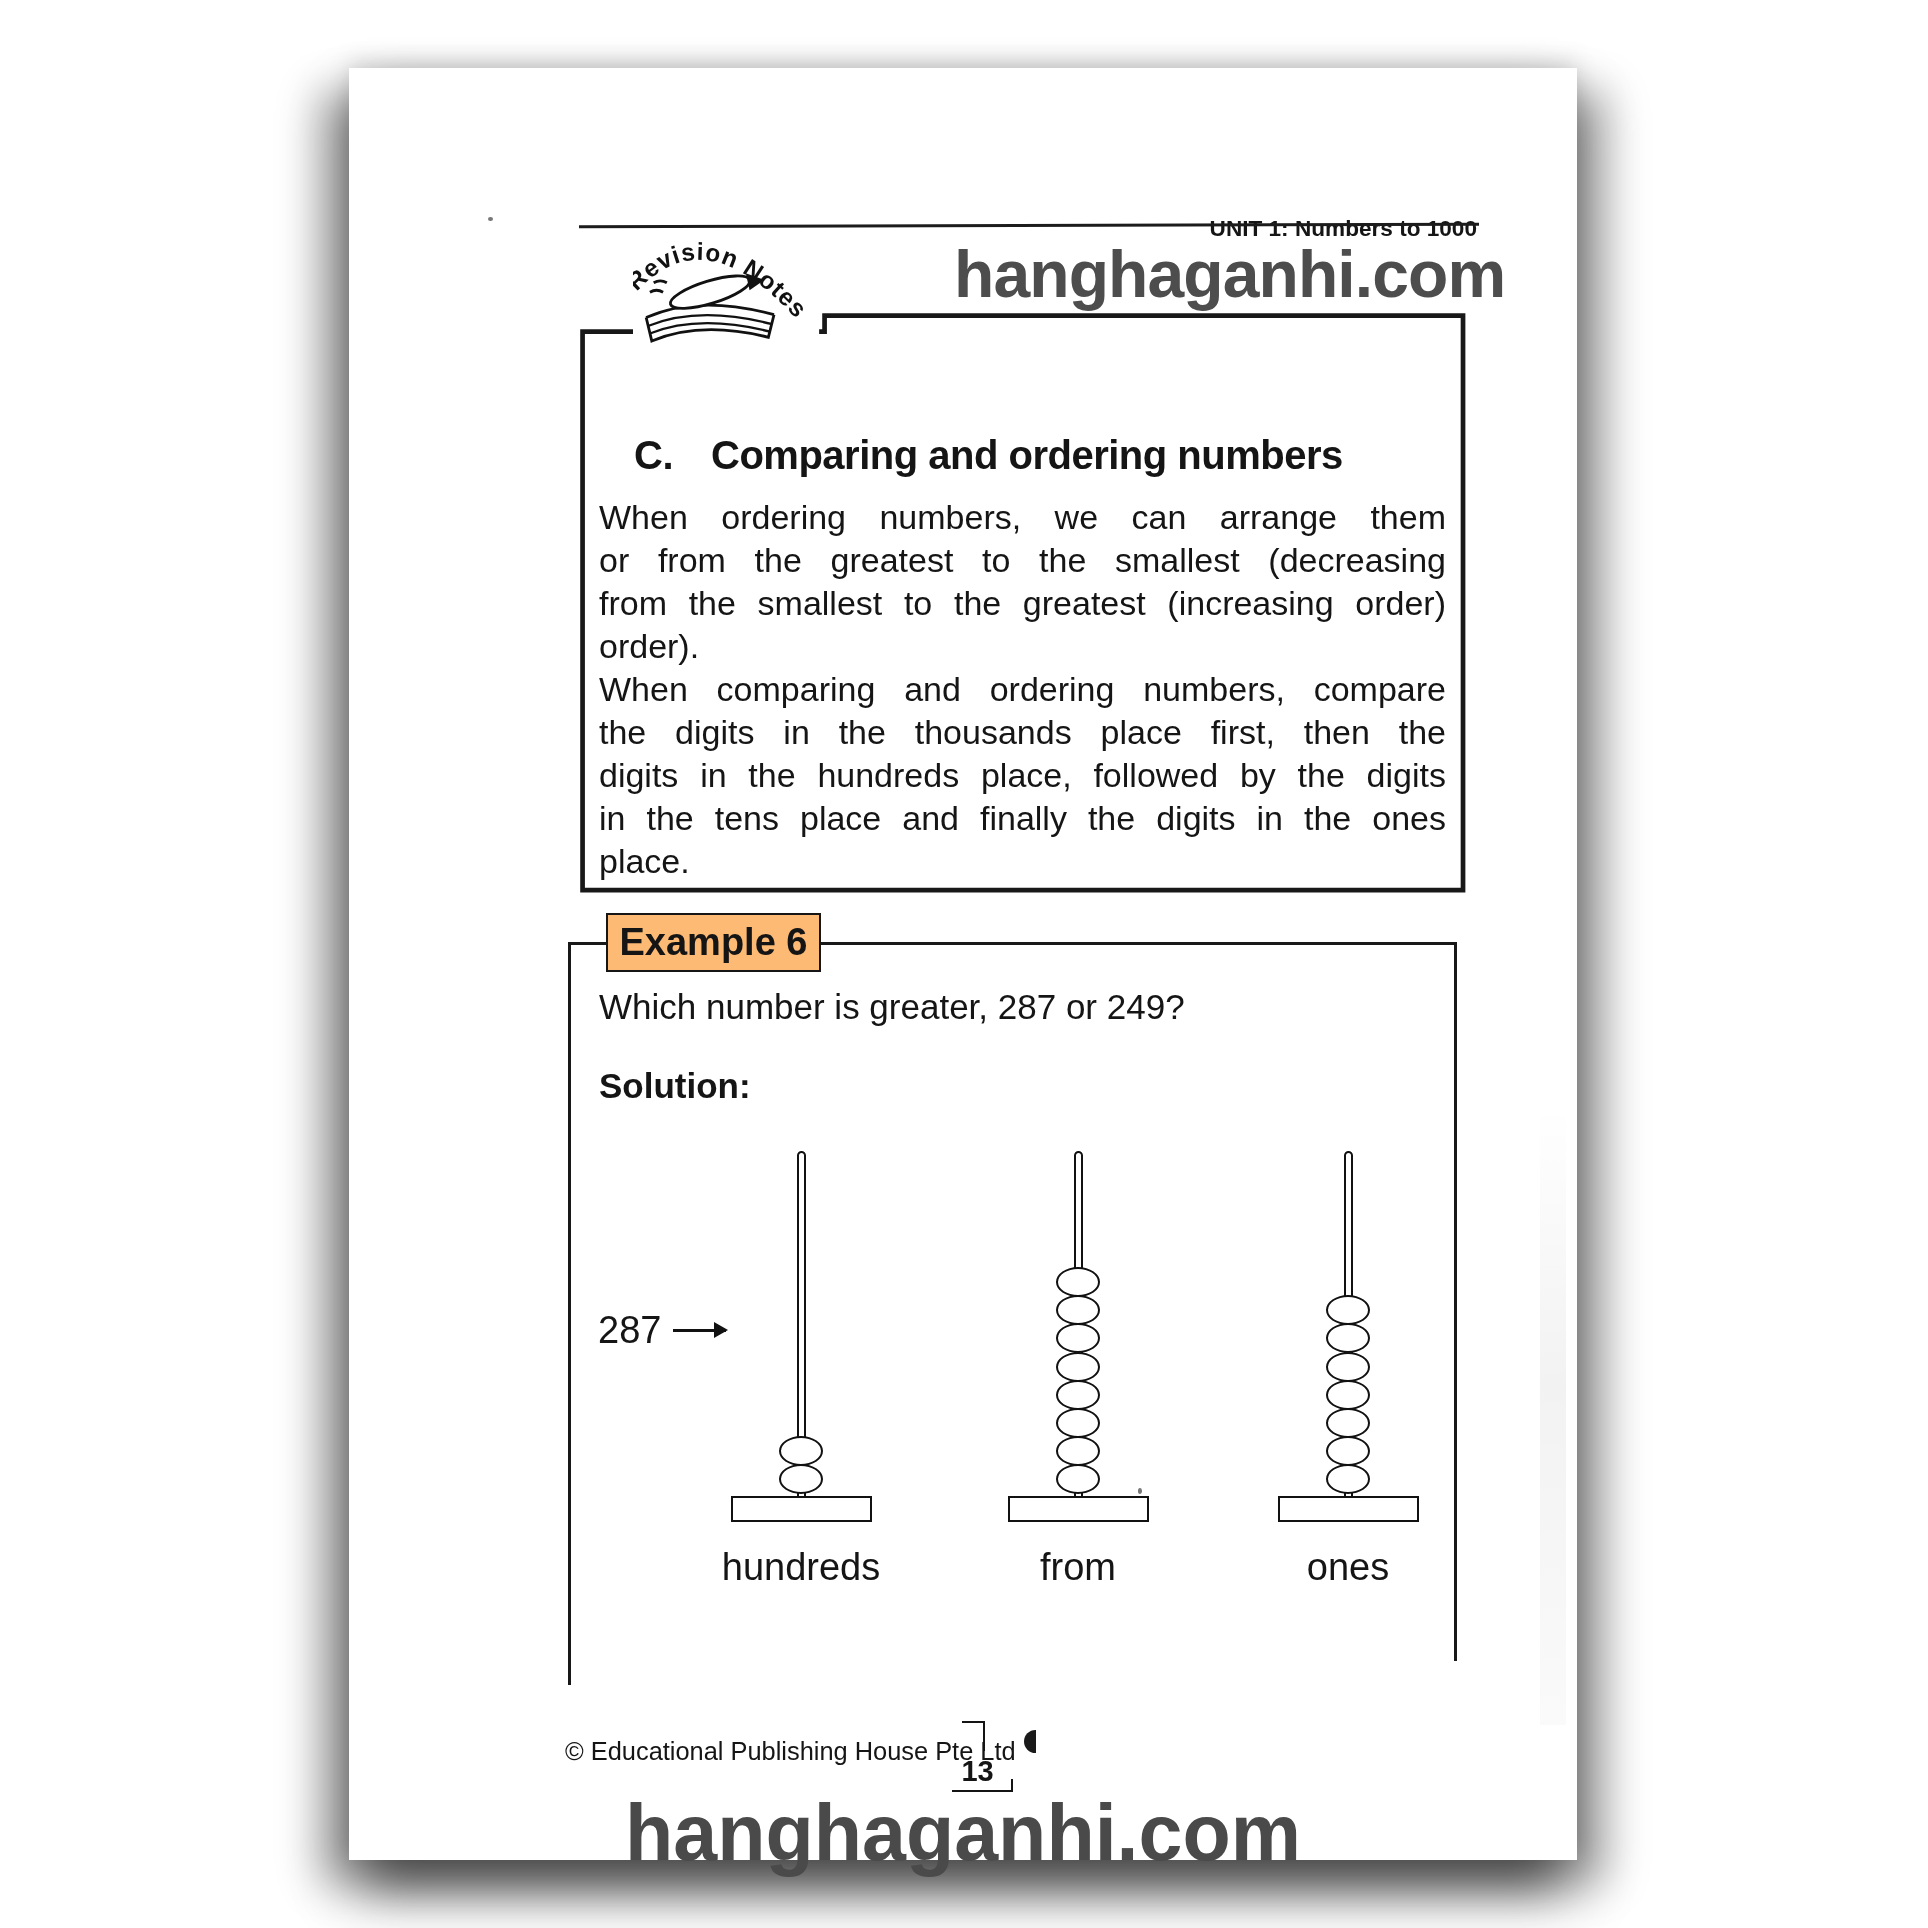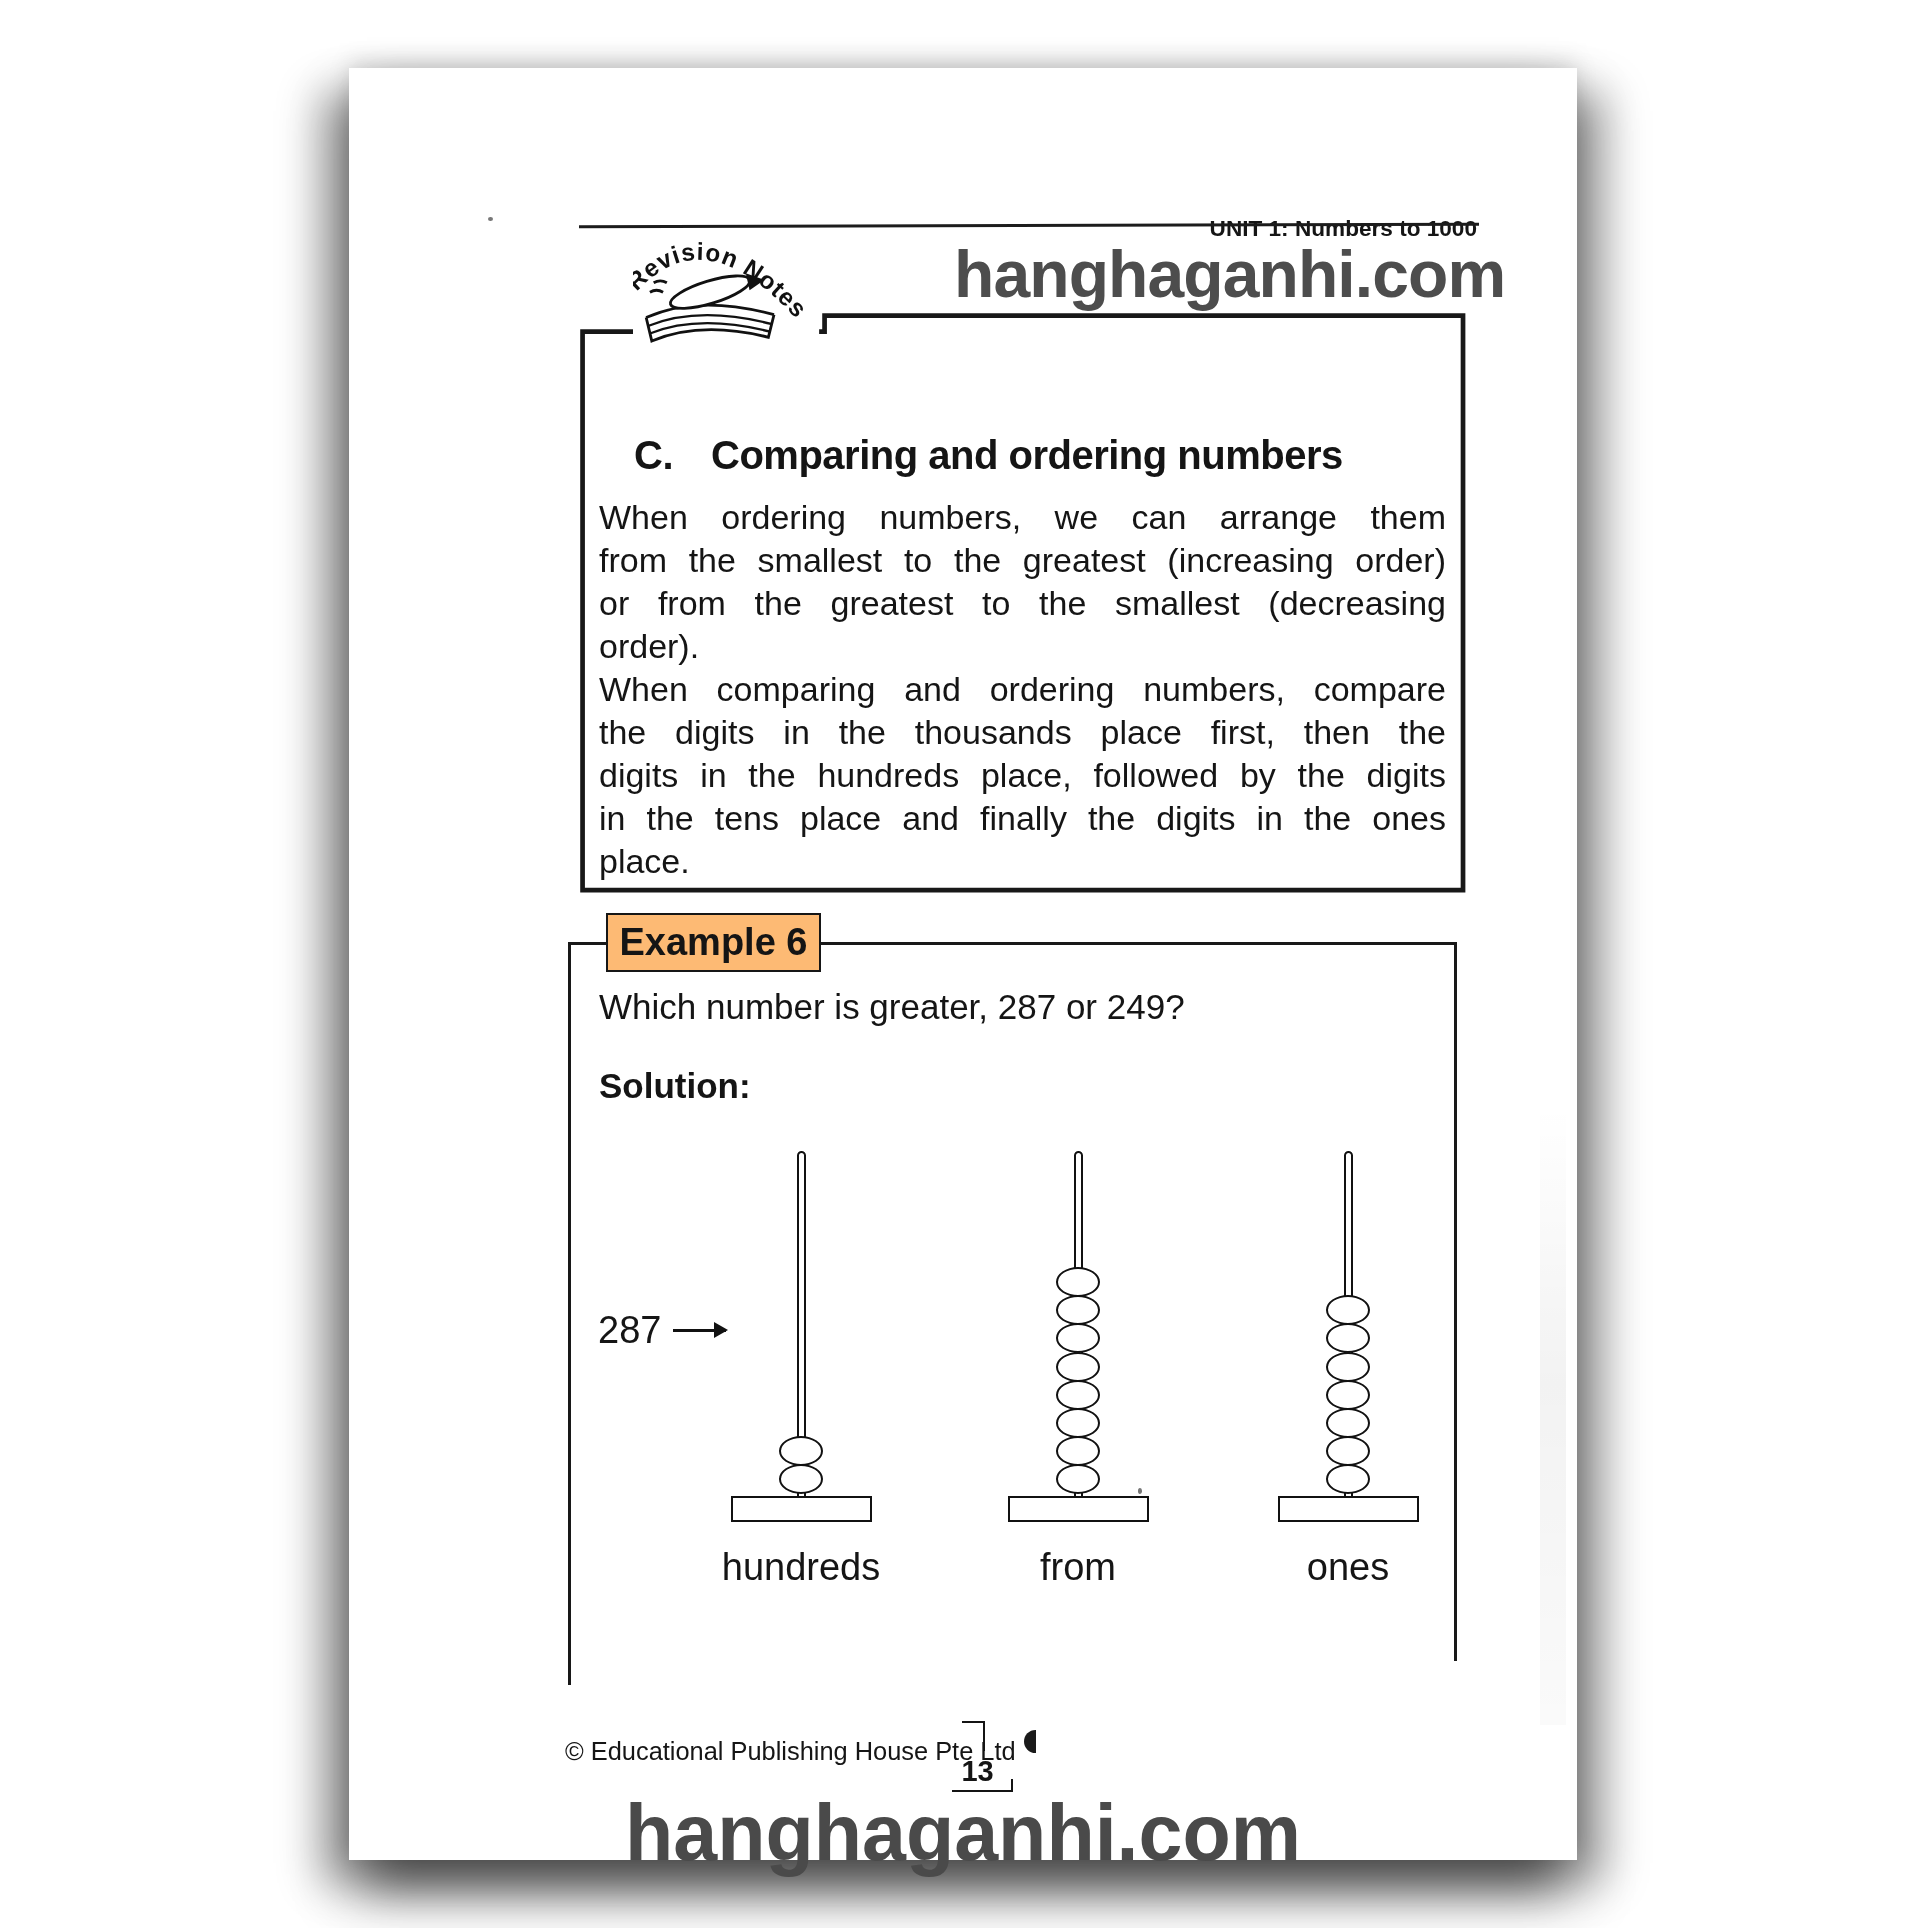--- a/index.html
+++ b/index.html
@@ -99,22 +99,22 @@
       <path d="M120 50 l20 7 -16 11 z" fill="#111" stroke="none"></path>
     </g>
   </svg>
 
   <div class="heading">
     <span class="hl">C.</span>
     <span>Comparing and ordering numbers</span>
   </div>
   <div class="notes-body" id="notes-body">
       <div class="bodyline">When ordering numbers, we can arrange them</div>
+      <div class="bodyline">or from the greatest to the smallest (decreasing</div>
       <div class="bodyline">from the smallest to the greatest (increasing order)</div>
-      <div class="bodyline">or from the greatest to the smallest (decreasing</div>
       <div class="bodyline nojust">order).</div>
       <div class="bodyline">When comparing and ordering numbers, compare</div>
       <div class="bodyline">the digits in the thousands place first, then the</div>
       <div class="bodyline">digits in the hundreds place, followed by the digits</div>
       <div class="bodyline">in the tens place and finally the digits in the ones</div>
       <div class="bodyline nojust">place.</div>
     </div>
 
   <div class="ex-top"></div>
   <div class="ex-left"></div>

